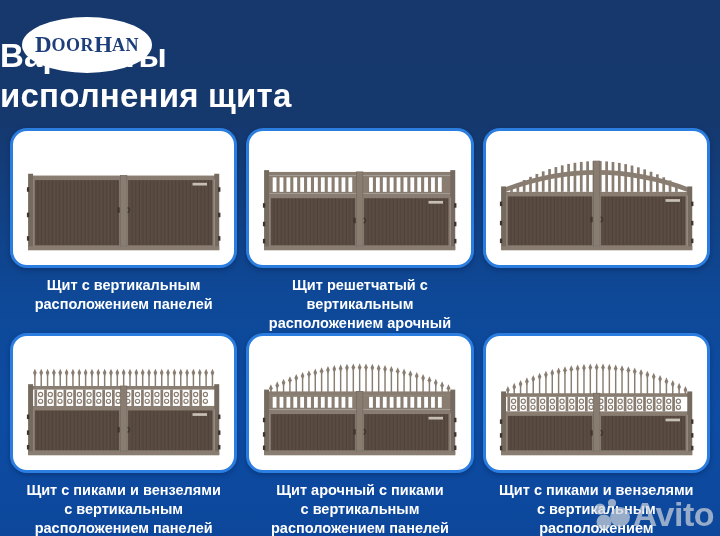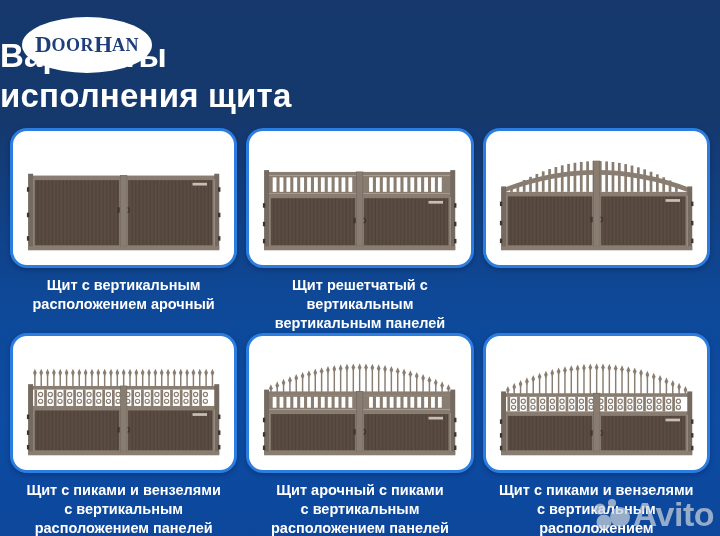--- a/index.html
+++ b/index.html
@@ -84,21 +84,21 @@
           <rect x="3.2" y="38.879999999999995" width="2.6" height="5" fill="#3e362e"></rect>
           <rect x="214.2" y="38.879999999999995" width="2.6" height="5" fill="#3e362e"></rect>
           <rect x="3.2" y="67" width="2.6" height="5" fill="#3e362e"></rect>
           <rect x="214.2" y="67" width="2.6" height="5" fill="#3e362e"></rect>
           <rect x="3.2" y="92.9" width="2.6" height="5" fill="#3e362e"></rect>
           <rect x="214.2" y="92.9" width="2.6" height="5" fill="#3e362e"></rect>
           <rect x="186" y="34" width="16" height="3" fill="#c7bfb4"></rect>
         </svg>
     </div>
     <div class="caption">Щит с вертикальным
-расположением арочный</div>
+расположением панелей</div>
   </div>
   <div class="cell">
     <div class="card">
       <svg viewBox="0 0 220 112">
           <defs>
             <pattern id="stripe1" width="4" height="10" patternUnits="userSpaceOnUse">
               <rect width="4" height="10" fill="#5a4c42"></rect>
               <rect x="2.7" width="1.3" height="10" fill="#4f4238"></rect>
             </pattern>
           </defs>
@@ -139,21 +139,21 @@
           <rect x="3.2" y="56.48" width="2.6" height="5" fill="#3e362e"></rect>
           <rect x="214.2" y="56.48" width="2.6" height="5" fill="#3e362e"></rect>
           <rect x="3.2" y="77" width="2.6" height="5" fill="#3e362e"></rect>
           <rect x="214.2" y="77" width="2.6" height="5" fill="#3e362e"></rect>
           <rect x="3.2" y="95.9" width="2.6" height="5" fill="#3e362e"></rect>
           <rect x="214.2" y="95.9" width="2.6" height="5" fill="#3e362e"></rect>
           <rect x="186" y="54" width="16" height="3" fill="#c7bfb4"></rect>
         </svg>
     </div>
     <div class="caption">Щит решетчатый с вертикальным
-вертикальным панелей</div>
+расположением арочный</div>
   </div>
   <div class="cell">
     <div class="card">
       <svg viewBox="0 0 220 112">
           <defs>
             <pattern id="stripe2" width="4" height="10" patternUnits="userSpaceOnUse">
               <rect width="4" height="10" fill="#5a4c42"></rect>
               <rect x="2.7" width="1.3" height="10" fill="#4f4238"></rect>
             </pattern>
           </defs>

